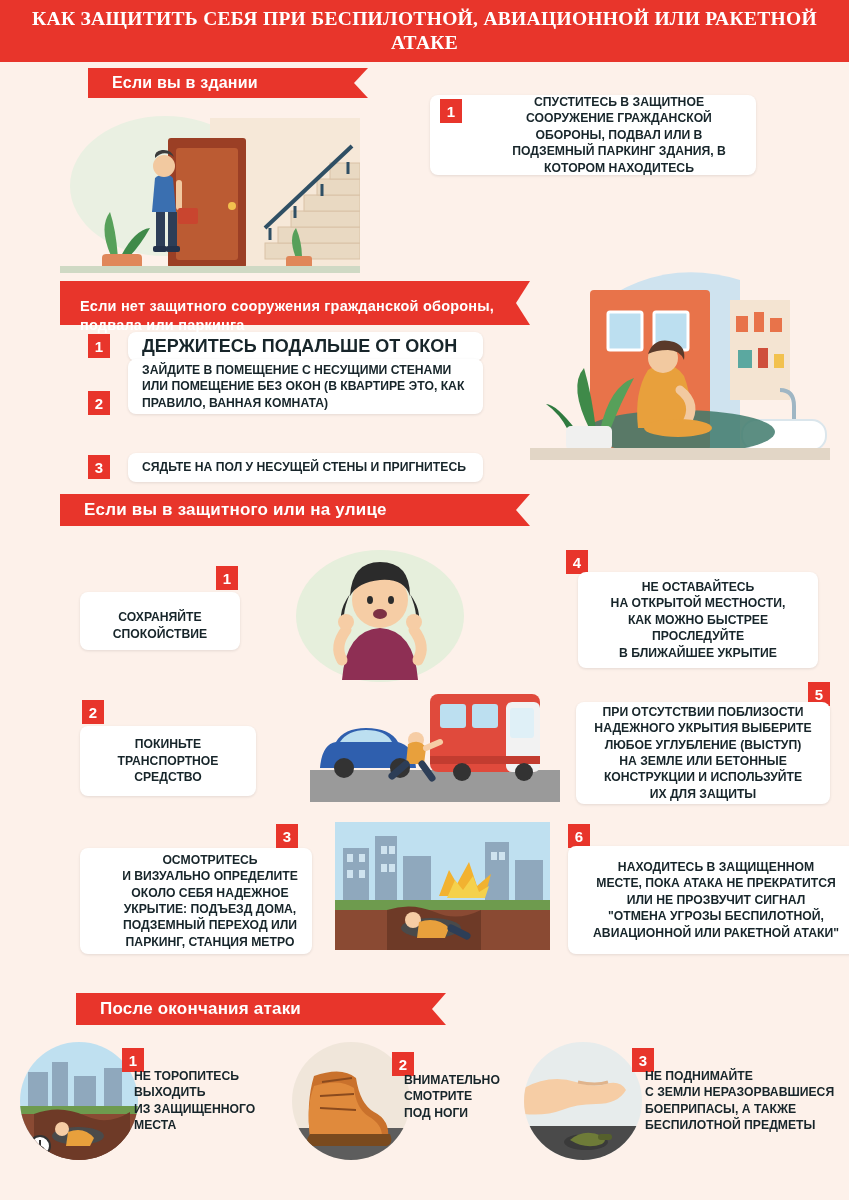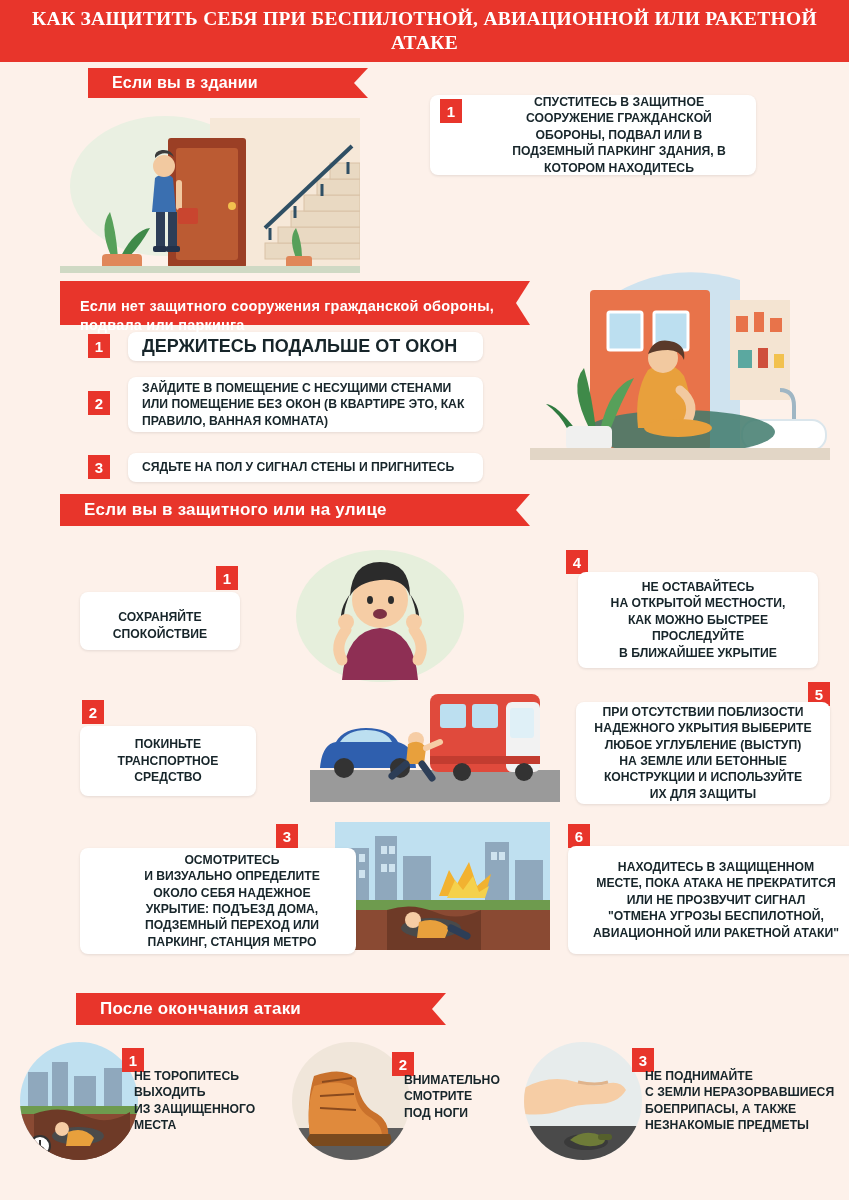--- a/index.html
+++ b/index.html
@@ -194,29 +194,29 @@
   <div class="badge badge-abs" style="left:88px; top:334px;">
     <span>1</span>
   </div>
   <div class="bubble left" style="left:128px; top:332px; width:355px; height:29px; font-size:18px; padding-left:14px;">
     <span>ДЕРЖИТЕСЬ ПОДАЛЬШЕ ОТ ОКОН</span>
   </div>
 
   <div class="badge badge-abs" style="left:88px; top:391px;">
     <span>2</span>
   </div>
-  <div class="bubble left" style="left:128px; top:377px; width:355px; height:55px; font-size:12.2px; padding-left:14px;justify-content:center;">
+  <div class="bubble left" style="left:128px; top:359px; width:355px; height:55px; font-size:12.2px; padding-left:14px;justify-content:center;">
     <span>ЗАЙДИТЕ В ПОМЕЩЕНИЕ С НЕСУЩИМИ СТЕНАМИ ИЛИ ПОМЕЩЕНИЕ БЕЗ ОКОН (В КВАРТИРЕ ЭТО, КАК ПРАВИЛО, ВАННАЯ КОМНАТА)</span>
   </div>
 
   <div class="badge badge-abs" style="left:88px; top:455px;">
     <span>3</span>
   </div>
   <div class="bubble left" style="left:128px; top:453px; width:355px; height:29px; font-size:12.2px; padding-left:14px;">
-    <span>СЯДЬТЕ НА ПОЛ У СИГНАЛ СТЕНЫ И ПРИГНИТЕСЬ</span>
+    <span>СЯДЬТЕ НА ПОЛ У НЕСУЩЕЙ СТЕНЫ И ПРИГНИТЕСЬ</span>
   </div>
 
   <div class="ribbon" style="left:60px; top:494px; width:470px; height:32px; font-size:17px;">
     <span>Если вы в защитного или на улице</span>
     <span class="notch"></span>
   </div>
 
   <div class="illus" style="left:280px; top:530px; width:200px; height:160px;">
     <svg width="200" height="160" viewBox="0 0 200 160" xmlns="http://www.w3.org/2000/svg">
       <ellipse cx="100" cy="86" rx="84" ry="66" fill="#e6efdc"></ellipse>
@@ -338,21 +338,21 @@
         <circle cx="78" cy="98" r="8" fill="#f6cda5"></circle>
         <path d="M84 100 q18 -6 30 6 l-4 10 h-28z" fill="#e8a03c"></path>
         <path d="M116 106 l16 8" stroke="#2d3e57" stroke-width="7" stroke-linecap="round"></path>
       </g>
     </svg>
   </div>
 
   <div class="badge badge-abs" style="left:276px; top:824px;">
     <span>3</span>
   </div>
-  <div class="bubble" style="left:80px; top:848px; width:276px; height:106px; white-space:pre-line;padding-left:40px;">
+  <div class="bubble" style="left:80px; top:848px; width:232px; height:106px; white-space:pre-line;padding-left:40px;">
     <span>ОСМОТРИТЕСЬ
 И ВИЗУАЛЬНО ОПРЕДЕЛИТЕ
 ОКОЛО СЕБЯ НАДЕЖНОЕ
 УКРЫТИЕ: ПОДЪЕЗД ДОМА,
 ПОДЗЕМНЫЙ ПЕРЕХОД ИЛИ
 ПАРКИНГ, СТАНЦИЯ МЕТРО</span>
   </div>
 
   <div class="badge badge-abs" style="left:568px; top:824px;">
     <span>6</span>
@@ -426,15 +426,15 @@
       <path d="M46 98 q14 -12 32 -4 q6 4 0 8 q-16 6 -32 -4z" fill="#6e7b38"></path>
       <rect x="74" y="92" width="14" height="6" rx="3" fill="#55602c"></rect>
     </svg>
   </div>
   <div class="badge badge-abs" style="left:632px; top:1048px;">
     <span>3</span>
   </div>
   <div class="bottom-label" style="left:645px; top:1068px; width:200px; white-space:pre-line;">НЕ ПОДНИМАЙТЕ
 С ЗЕМЛИ НЕРАЗОРВАВШИЕСЯ
 БОЕПРИПАСЫ, А ТАКЖЕ
-НЕЗНАКОМЫЕ ПРЕДМЕТЫ</div>
+БЕСПИЛОТНОЙ ПРЕДМЕТЫ</div>
 
 </div>
 
 </body></html>

